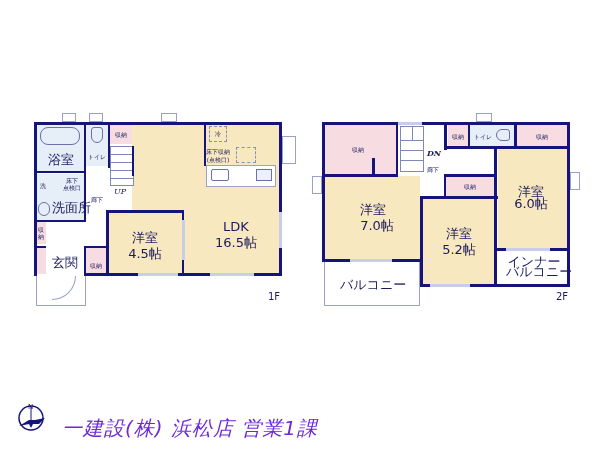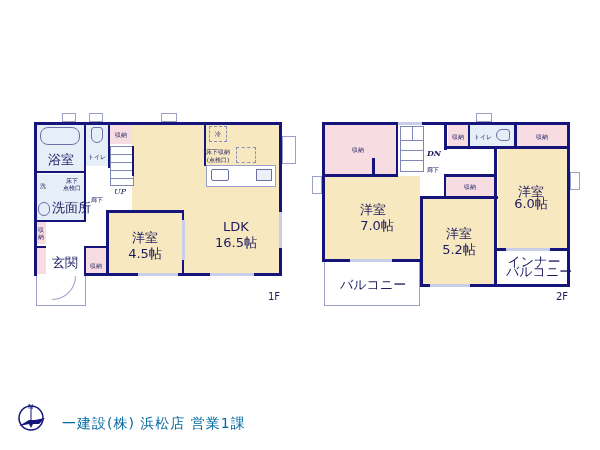--- a/index.html
+++ b/index.html
@@ -13,21 +13,21 @@
   .hall { background:#ffffff; }
   .lbl { position:absolute; text-align:center; color:#1a1a5e; white-space:nowrap; }
   .room-name { font-size:13px; line-height:16px; }
   .room-size { font-size:13px; line-height:16px; }
   .small { font-size:13px; line-height:9px; }
   .tiny { font-size:6px; line-height:7px; }
   .win { position:absolute; background:#ffffff; border:1px solid #9aa0c8; box-sizing:border-box; }
   .winh { position:absolute; height:3px; background:#c8cde8; }
   .winv { position:absolute; width:3px; background:#c8cde8; }
   .floor-label { position:absolute; font-size:10px; color:#1a1a5e; }
-  .footer-text { position:absolute; left:62px; top:415px; font-size:14px; color:#0369a1; letter-spacing:1px; }
+  .footer-text { position:absolute; left:62px; top:415px; font-size:20px; color:#6d28d9; letter-spacing:1px;font-style:italic; }
   .stairs-line { position:absolute; background:#8088b8; }
 </style>
 </head>
 <body>
 
 <div>
 
   <div class="abs wet" style="left:36px;top:124px;width:48px;height:48px;"></div>
   <div class="abs wet" style="left:86px;top:124px;width:22px;height:42px;"></div>
   <div class="abs closet" style="left:110px;top:124px;width:22px;height:20px;"></div>

